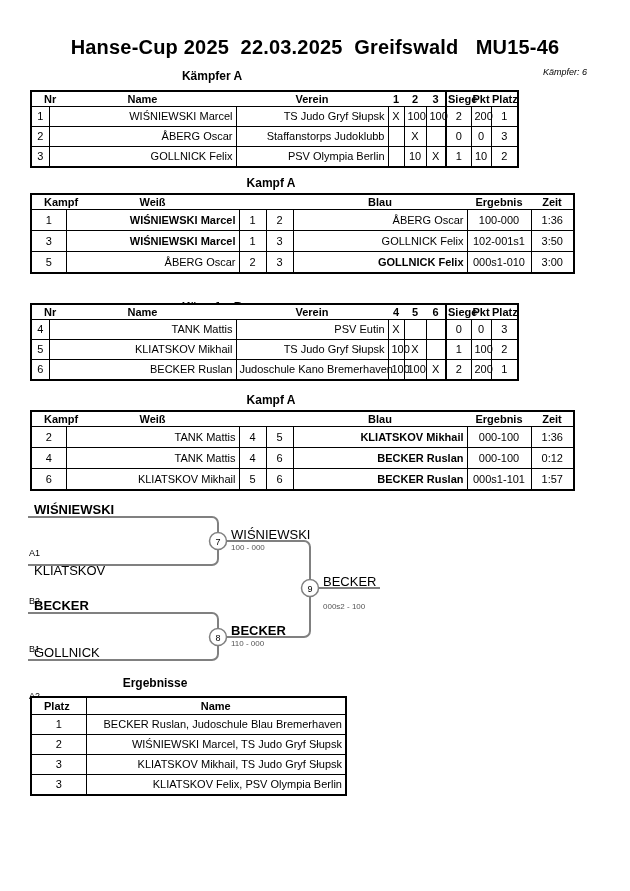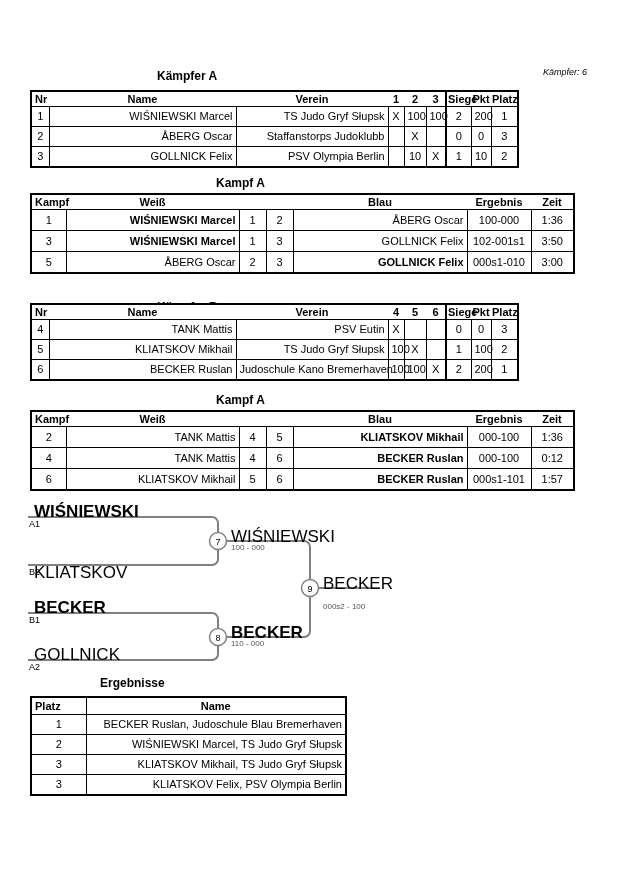--- a/index.html
+++ b/index.html
@@ -3,46 +3,47 @@
 <meta charset="utf-8">
 <style>
   html,body{margin:0;padding:0;background:#fff;}
   .sheet{position:relative;width:630px;height:891px;background:#fff;
          font-family:"Liberation Sans","DejaVu Sans",sans-serif;color:#000;overflow:hidden;}
 
   .title{position:absolute;left:0;top:36px;width:630px;text-align:center;
          font-size:20px;font-weight:bold;white-space:pre;letter-spacing:.2px;}
   .count{position:absolute;top:67px;right:43px;font-size:9px;font-style:italic;}
 
-  .seclabel{position:absolute;width:110px;font-size:12px;font-weight:bold;}
+  .seclabel{position:absolute;width:110px;text-align:center;font-size:12px;font-weight:bold;}
 
   table{border-collapse:collapse;table-layout:fixed;position:absolute;background:#fff;
         border:2px solid #000;}
   th,td{font-size:11px;padding:0 3px;white-space:nowrap;overflow:visible;line-height:1.1;}
   td{border:1px solid #000;height:19px;text-align:center;}
   th{border:none;border-bottom:1px solid #000;height:14px;text-align:center;padding:0 1px;}
   td.l{text-align:right;}
-  th.l{text-align:left;padding-left:3px;}
+  th.l{text-align:left;padding-left:12px;}
   .sep{border-left:2px solid #000 !important;}
   .kampf td{height:20px;}
   .results th{border:1px solid #000;height:16px;}
   .bold{font-weight:bold;}
 
   
   .bracket{position:absolute;left:25px;top:498px;width:400px;height:185px;}
   .bracket svg{position:absolute;left:0;top:0;}
-  .bk-name{position:absolute;font-size:17px;white-space:nowrap;}
-  .bk-seed{position:absolute;font-size:9px;white-space:nowrap;}
+  .bk-name{position:absolute;font-size:13px;white-space:nowrap;}
+  .bk-seed{position:absolute;font-size:9px;white-space:nowrap;margin-top:29px;}
   .bk-score{position:absolute;font-size:8px;color:#555555;white-space:nowrap;}
 </style>
 </head>
 <body>
 
 <div class="sheet">
 
+  <div class="title">Hanse-Cup 2025  22.03.2025  Greifswald   MU15-46</div>
   <div class="count">Kämpfer: 6</div>
 
   <div class="seclabel" style="left:157px;top:69px;">Kämpfer A</div>
   <table class="pool" style="left:30px;top:90px;width:487px;">
     <colgroup>
         <col style="width:18px">
         <col style="width:187px">
         <col style="width:152px">
         <col style="width:16px">
         <col style="width:22px">

